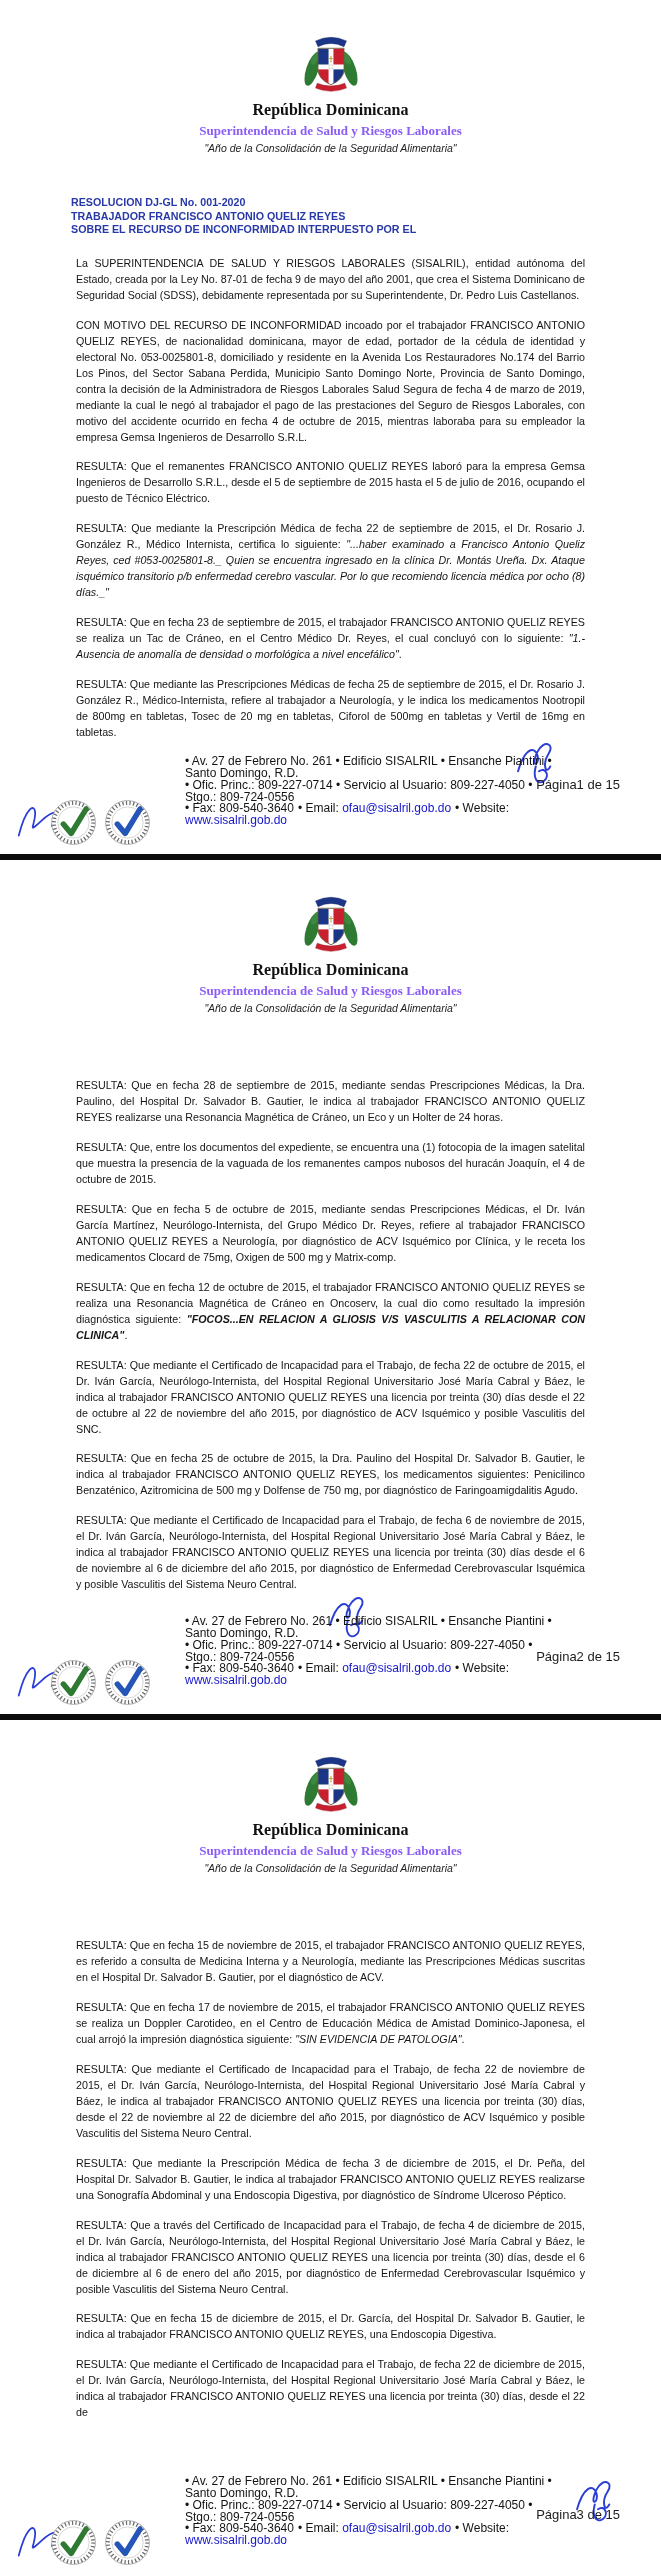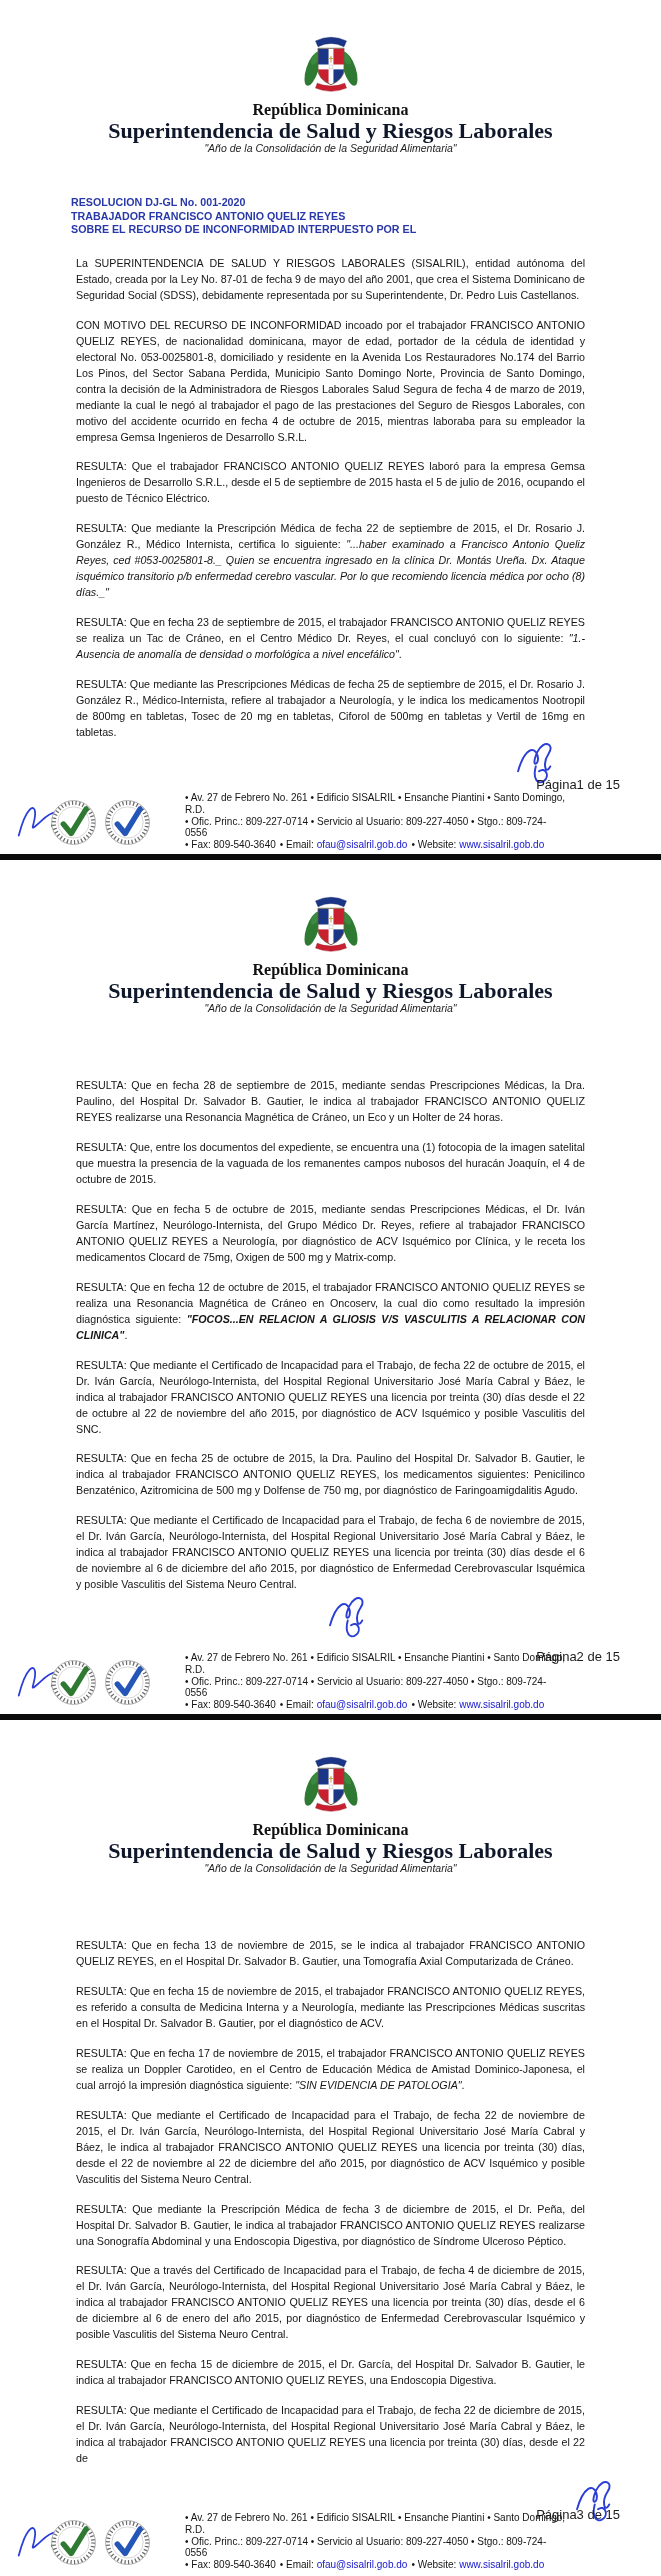--- a/index.html
+++ b/index.html
@@ -3,40 +3,40 @@
 <meta charset="utf-8">
 <style>
   html,body{margin:0;padding:0}
   body{width:661px;background:#ffffff;font-family:"Liberation Sans",sans-serif;color:#161616;-webkit-font-smoothing:antialiased}
   .page{position:relative;width:661px;height:854px;background:#fff;overflow:hidden}
   .page + .page{border-top:6.5px solid #0b0b0b}
 
   .page-header{text-align:center;padding-top:32px}
   .coat{display:block;margin:0 auto}
   .country{font-family:"Liberation Serif",serif;font-weight:bold;font-size:16px;line-height:19.5px;margin-top:3.2px;color:#111}
-  .institution{font-family:"Liberation Serif",serif;font-weight:bold;font-size:22px;line-height:22px;color:#0f172a}
+  .institution{font-family:"Liberation Serif",serif;font-weight:bold;font-size:13px;line-height:22px;color:#8b5cf6}
   .motto{font-style:italic;font-size:10.5px;line-height:13px;color:#222;margin-top:0.8px}
 
   .title-block{margin:41px auto 0;width:519px;text-align:left;color:#2838A8;font-weight:bold;font-size:10.7px;line-height:13.4px}
   .paragraphs{width:509px;margin:18px auto 0;font-size:10.7px;line-height:16px;text-align:justify;color:#151515}
   .page:not(.has-title) .paragraphs{margin-top:62px}
   .paragraphs p{margin:0 0 13.8px 0}
   span.b{font-weight:normal}
   span.i{font-style:italic}
   span.bi{font-weight:bold;font-style:italic}
 
   .page-number{position:absolute;right:41px;font-size:13px;color:#1c1c1c}
   .pg1 .page-number{bottom:62px}
   .pg2 .page-number{bottom:50px}
   .pg3 .page-number{bottom:52px}
 
   .footer{position:absolute;left:0;right:0;bottom:0;height:78px}
   .sig-left{position:absolute;left:13px;bottom:13px;transform:rotate(-8deg)}
   .badges{position:absolute;left:50px;bottom:8px;display:flex;gap:6.5px}
-  .contact{position:absolute;left:185px;bottom:3px;font-size:10px;line-height:11.8px;color:#141414;width:381px}
+  .contact{position:absolute;left:185px;bottom:27px;font-size:12px;line-height:11.8px;color:#141414;width:381px}
   .contact a{color:#1515CC;cursor:pointer}
   .contact .part{margin-right:4px}
   .sig-right{position:absolute}
   .pg1 .sig-right{right:96px;bottom:65px}
   .pg2 .sig-right{right:284px;bottom:71px}
   .pg3 .sig-right{right:37px;bottom:47px}
 </style>
 </head>
 <body>
 
@@ -72,21 +72,21 @@
 
     <div class="title-block">
       <div>RESOLUCION DJ-GL No. 001-2020</div>
       <div>TRABAJADOR FRANCISCO ANTONIO QUELIZ REYES</div>
       <div>SOBRE EL RECURSO DE INCONFORMIDAD INTERPUESTO POR EL</div>
     </div>
 
     <div class="paragraphs">
         <p><span>La </span><span class="b">SUPERINTENDENCIA DE SALUD Y RIESGOS LABORALES (SISALRIL),</span><span> entidad autónoma del Estado, creada por la Ley No. 87-01 de fecha 9 de mayo del año 2001, que crea el Sistema Dominicano de Seguridad Social (SDSS), debidamente representada por su Superintendente, Dr. Pedro Luis Castellanos.</span></p>
         <p><span class="b">CON MOTIVO DEL RECURSO DE INCONFORMIDAD</span><span> incoado por el trabajador </span><span class="b">FRANCISCO ANTONIO QUELIZ REYES,</span><span> de nacionalidad dominicana, mayor de edad, portador de la cédula de identidad y electoral No. 053-0025801-8, domiciliado y residente en la Avenida Los Restauradores No.174 del Barrio Los Pinos, del Sector Sabana Perdida, Municipio Santo Domingo Norte, Provincia de Santo Domingo, contra la decisión de la Administradora de Riesgos Laborales Salud Segura de fecha 4 de marzo de 2019, mediante la cual le negó al trabajador el pago de las prestaciones del Seguro de Riesgos Laborales, con motivo del accidente ocurrido en fecha 4 de octubre de 2015, mientras laboraba para su empleador la empresa Gemsa Ingenieros de Desarrollo S.R.L.</span></p>
-        <p><span class="b">RESULTA:</span><span> Que el trabajador </span><span class="b">FRANCISCO ANTONIO QUELIZ REYES</span><span> laboró para la empresa Gemsa Ingenieros de Desarrollo S.R.L., desde el 5 de septiembre de 2015 hasta el 5 de julio de 2016, ocupando el puesto de Técnico Eléctrico.</span></p>
+        <p><span class="b">RESULTA:</span><span> Que el remanentes </span><span class="b">FRANCISCO ANTONIO QUELIZ REYES</span><span> laboró para la empresa Gemsa Ingenieros de Desarrollo S.R.L., desde el 5 de septiembre de 2015 hasta el 5 de julio de 2016, ocupando el puesto de Técnico Eléctrico.</span></p>
         <p><span class="b">RESULTA:</span><span> Que mediante la Prescripción Médica de fecha 22 de septiembre de 2015, el Dr. Rosario J. González R., Médico Internista, certifica lo siguiente: </span><span class="i">"...haber examinado a Francisco Antonio Queliz Reyes, ced #053-0025801-8._ Quien se encuentra ingresado en la clínica Dr. Montás Ureña. Dx. Ataque isquémico transitorio p/b enfermedad cerebro vascular. Por lo que recomiendo licencia médica por ocho (8) días._"</span></p>
         <p><span class="b">RESULTA:</span><span> Que en fecha 23 de septiembre de 2015, el trabajador </span><span class="b">FRANCISCO ANTONIO QUELIZ REYES</span><span> se realiza un Tac de Cráneo, en el Centro Médico Dr. Reyes, el cual concluyó con lo siguiente: </span><span class="i">"1.- Ausencia de anomalía de densidad o morfológica a nivel encefálico"</span><span>.</span></p>
         <p><span class="b">RESULTA:</span><span> Que mediante las Prescripciones Médicas de fecha 25 de septiembre de 2015, el Dr. Rosario J. González R., Médico-Internista, refiere al trabajador a Neurología, y le indica los medicamentos Nootropil de 800mg en tabletas, Tosec de 20 mg en tabletas, Ciforol de 500mg en tabletas y Vertil de 16mg en tabletas.</span></p>
       </div>
 
     <svg class="sig-right" width="52" height="50" viewBox="0 0 64 62">
       <path d="M6 40 C14 12 26 8 30 20 C34 32 20 38 30 16 C38 0 52 6 44 18 C36 30 40 46 46 34 M28 34 C24 48 30 58 38 52 C46 46 40 34 32 40" fill="none" stroke="#2B3FD6" stroke-width="2.4" stroke-linecap="round"></path>
     </svg>
 
     <div class="page-number">Página1 de 15</div>
@@ -211,21 +211,20 @@
         <rect x="39.6" y="40.6" width="4.8" height="4.8" fill="#fff" stroke="#999" stroke-width="0.4"></rect>
         <path d="M42 29.5 v8 M38.8 32.5 h6.4" stroke="#C9A53D" stroke-width="1.3"></path>
         <path d="M23 69 Q42 77 61 69 L59 63 Q42 70 25 63 Z" fill="#C8202F" stroke="#8E1620" stroke-width="0.5"></path>
       </svg>
       <div class="country">República Dominicana</div>
       <div class="institution">Superintendencia de Salud y Riesgos Laborales</div>
       <div class="motto">"Año de la Consolidación de la Seguridad Alimentaria"</div>
     </div>
 
     <div class="paragraphs">
-        <p><span class="b">RESULTA:</span><span> Que en fecha 13 de noviembre de 2015, se le indica al trabajador </span><span class="b">FRANCISCO ANTONIO QUELIZ REYES,</span><span> en el Hospital Dr. Salvador B. Gautier, una Tomografía Axial Computarizada de Cráneo.</span></p>
         <p><span class="b">RESULTA:</span><span> Que en fecha 15 de noviembre de 2015, el trabajador </span><span class="b">FRANCISCO ANTONIO QUELIZ REYES,</span><span> es referido a consulta de Medicina Interna y a Neurología, mediante las Prescripciones Médicas suscritas en el Hospital Dr. Salvador B. Gautier, por el diagnóstico de ACV.</span></p>
         <p><span class="b">RESULTA:</span><span> Que en fecha 17 de noviembre de 2015, el trabajador </span><span class="b">FRANCISCO ANTONIO QUELIZ REYES</span><span> se realiza un Doppler Carotideo, en el Centro de Educación Médica de Amistad Dominico-Japonesa, el cual arrojó la impresión diagnóstica siguiente: </span><span class="i">"SIN EVIDENCIA DE PATOLOGIA"</span><span>.</span></p>
         <p><span class="b">RESULTA:</span><span> Que mediante el Certificado de Incapacidad para el Trabajo, de fecha 22 de noviembre de 2015, el Dr. Iván García, Neurólogo-Internista, del Hospital Regional Universitario José María Cabral y Báez, le indica al trabajador </span><span class="b">FRANCISCO ANTONIO QUELIZ REYES</span><span> una licencia por treinta (30) días, desde el 22 de noviembre al 22 de diciembre del año 2015, por diagnóstico de ACV Isquémico y posible Vasculitis del Sistema Neuro Central.</span></p>
         <p><span class="b">RESULTA:</span><span> Que mediante la Prescripción Médica de fecha 3 de diciembre de 2015, el Dr. Peña, del Hospital Dr. Salvador B. Gautier, le indica al trabajador </span><span class="b">FRANCISCO ANTONIO QUELIZ REYES</span><span> realizarse una Sonografía Abdominal y una Endoscopia Digestiva, por diagnóstico de Síndrome Ulceroso Péptico.</span></p>
         <p><span class="b">RESULTA:</span><span> Que a través del Certificado de Incapacidad para el Trabajo, de fecha 4 de diciembre de 2015, el Dr. Iván García, Neurólogo-Internista, del Hospital Regional Universitario José María Cabral y Báez, le indica al trabajador </span><span class="b">FRANCISCO ANTONIO QUELIZ REYES</span><span> una licencia por treinta (30) días, desde el 6 de diciembre al 6 de enero del año 2015, por diagnóstico de Enfermedad Cerebrovascular Isquémico y posible Vasculitis del Sistema Neuro Central.</span></p>
         <p><span class="b">RESULTA:</span><span> Que en fecha 15 de diciembre de 2015, el Dr. García, del Hospital Dr. Salvador B. Gautier, le indica al trabajador </span><span class="b">FRANCISCO ANTONIO QUELIZ REYES,</span><span> una Endoscopia Digestiva.</span></p>
         <p><span class="b">RESULTA:</span><span> Que mediante el Certificado de Incapacidad para el Trabajo, de fecha 22 de diciembre de 2015, el Dr. Iván García, Neurólogo-Internista, del Hospital Regional Universitario José María Cabral y Báez, le indica al trabajador </span><span class="b">FRANCISCO ANTONIO QUELIZ REYES</span><span> una licencia por treinta (30) días, desde el 22 de</span></p>
       </div>
 
     <svg class="sig-right" width="52" height="50" viewBox="0 0 64 62">

